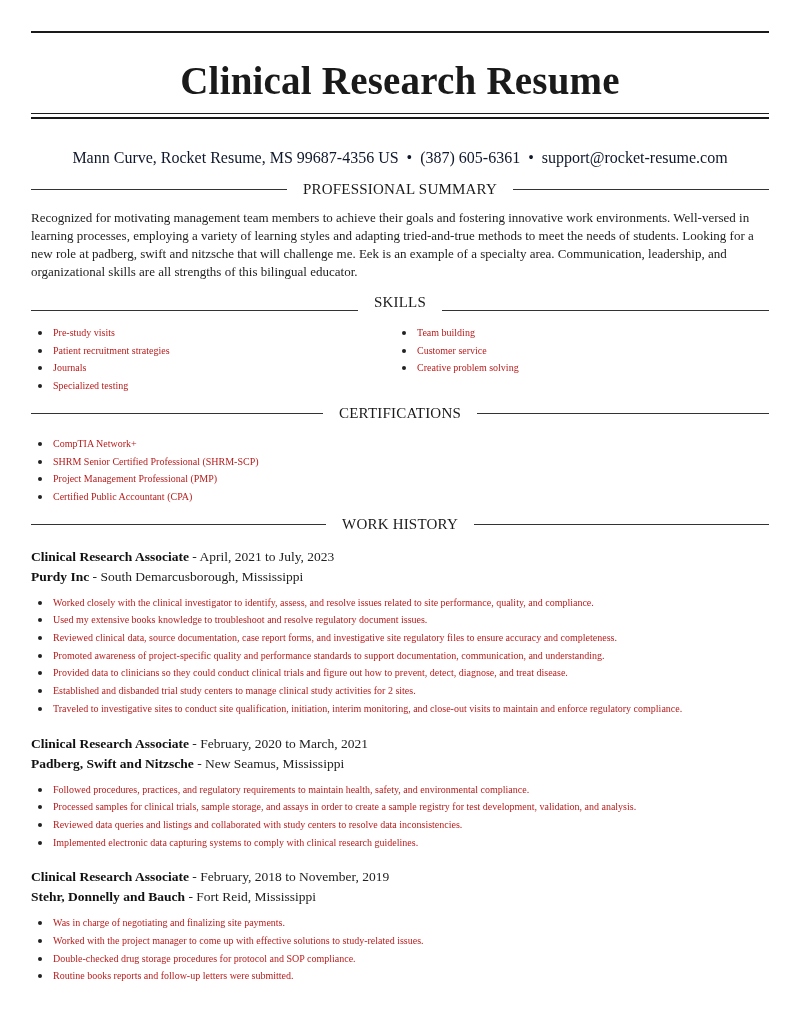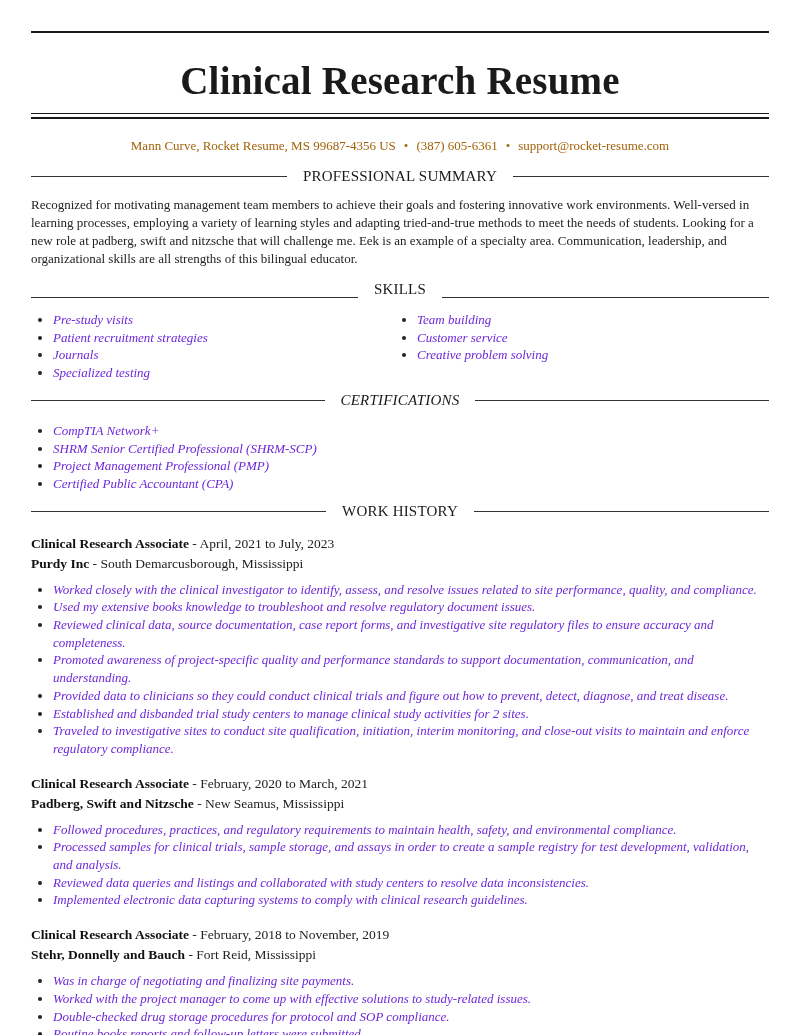--- a/index.html
+++ b/index.html
@@ -12,36 +12,36 @@
   .rule-top { height: 2px; background: #1a1a1a; margin-top: 31px; }
   .title {
     text-align: center; font-size: 39px; line-height: 1; color: #1a1a1a;
     margin: 28px 0 0 0; height: 52px; letter-spacing: 0.2px;
   }
   .rule-double { margin-top: 0; }
   .rule-double .l1 { height: 1px; background: #1a1a1a; }
   .rule-double .gap { height: 3px; }
   .rule-double .l2 { height: 2px; background: #1a1a1a; }
   .contact {
-    text-align: center; font-size: 13px; margin-top: 19px; color: #a16207;
+    text-align: center; font-size: 16px; margin-top: 30px; color: #0f172a;
   }
   .contact .sep { margin: 0 8px; }
   .section-head {
     display: flex; align-items: center; margin-top: 0;
   }
   .section-head .line { flex: 1; height: 1px; background: #333; }
   .section-head .label {
     font-size: 15px; color: #1a1a1a; padding: 0 16px; letter-spacing: 0.2px;
   }
   .summary {
     font-size: 13px; line-height: 18px; margin-top: 11px; color: #222;
   }
   ul { margin: 0; padding: 0; list-style: none; }
   li {
-    position: relative; padding-left: 22px; font-size: 13px; line-height: 17.7px; color: #6d28d9; font-style: italic;
+    position: relative; padding-left: 22px; font-size: 10px; line-height: 17.7px; color: #b91c1c;
   }
   li::before {
     content: ""; position: absolute; left: 7px; top: 7px;
     width: 4px; height: 4px; border-radius: 50%; background: #222;
   }
   .skills { display: flex; margin-top: 13px; }
   .skills ul { width: 364px; }
   .certs { margin-top: 13px; }
   .job-title-line, .job-company-line {
     font-size: 13.5px; line-height: 20px; color: #222;
@@ -87,21 +87,21 @@
       <li>Journals</li>
       <li>Specialized testing</li>
     </ul>
     <ul>
       <li>Team building</li>
       <li>Customer service</li>
       <li>Creative problem solving</li>
     </ul>
   </div>
 
-  <div class="section-head" style="margin-top:10px;font-style:italic;">
+  <div class="section-head" style="margin-top:10px;">
     <div class="line"></div>
     <div class="label">CERTIFICATIONS</div>
     <div class="line"></div>
   </div>
   <ul class="certs">
     <li>CompTIA Network+</li>
     <li>SHRM Senior Certified Professional (SHRM-SCP)</li>
     <li>Project Management Professional (PMP)</li>
     <li>Certified Public Accountant (CPA)</li>
   </ul>

